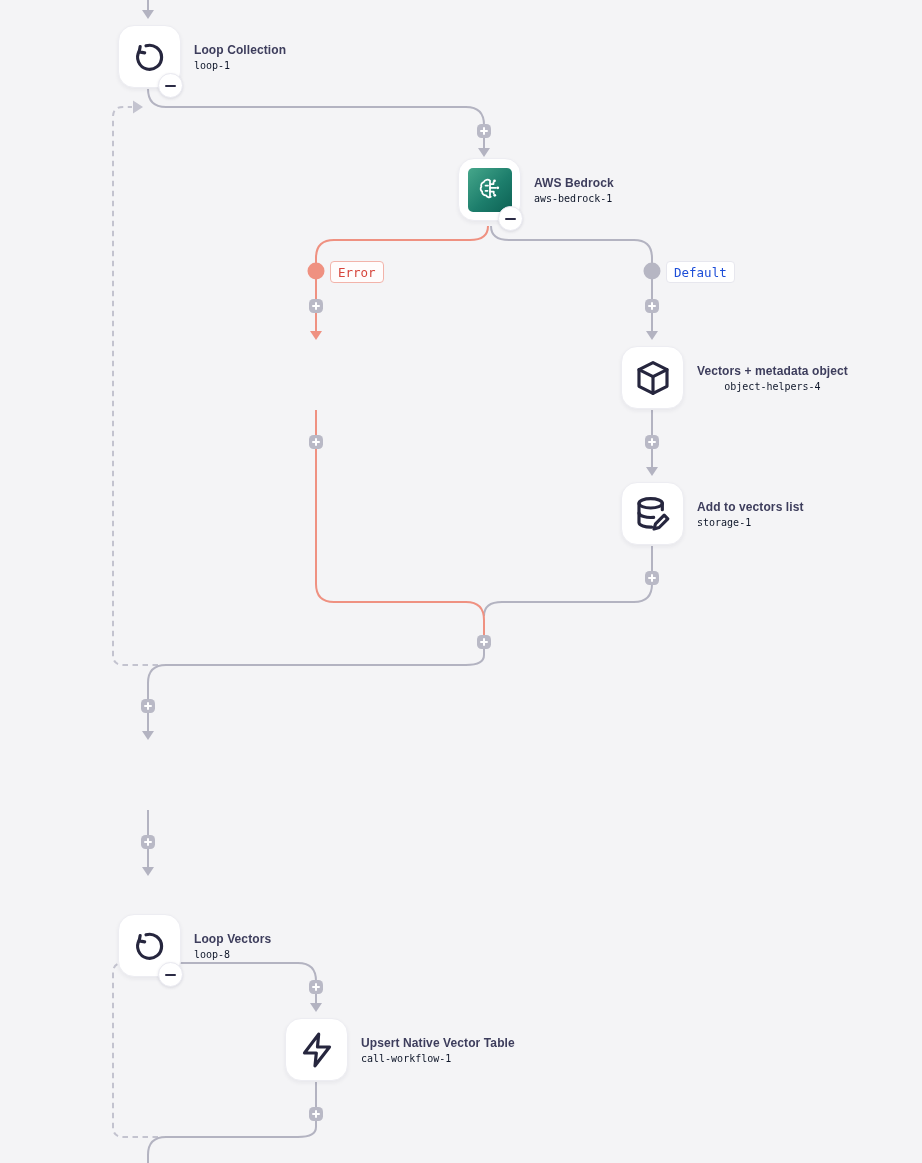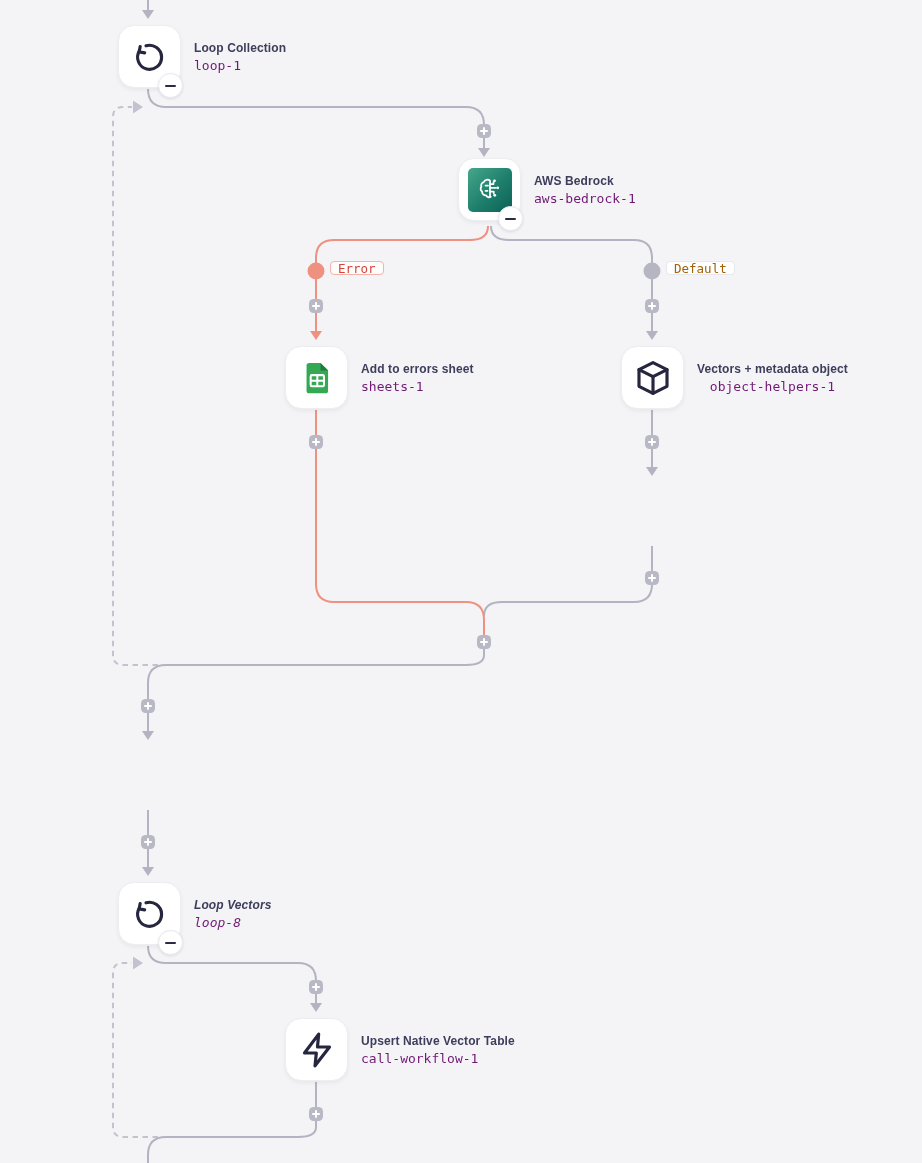--- a/index.html
+++ b/index.html
@@ -46,22 +46,22 @@
   .node-title {
     font-size: 12px;
     font-weight: 700;
     color: #3d3d5c;
     letter-spacing: .1px;
     white-space: nowrap;
   }
   .node-id {
     margin-top: 3px;
     font-family: "DejaVu Sans Mono", monospace;
-    font-size: 13px;
-    color: #701a75;
+    font-size: 10px;
+    color: #0f172a;
     white-space: nowrap;
   }
   .minus-badge {
     position: absolute;
     left: 39px; top: 47px;
     width: 25px; height: 25px;
     border-radius: 50%;
     background: #ffffff;
     border: 1px solid #e9e9f0;
     box-shadow: 0 1px 3px rgba(40,40,70,0.12);
@@ -85,30 +85,30 @@
     content: "";
     position: absolute;
     background: #ffffff;
     border-radius: 1px;
   }
   .plus-btn::before { left: 3px; top: 6px; width: 8px; height: 2px; }
   .plus-btn::after  { left: 6px; top: 3px; width: 2px; height: 8px; }
 
   .chip {
     position: absolute;
-    height: 14px;
+    height: 22px;
     display: flex; align-items: center;
     padding: 0 7px;
     border-radius: 4px;
     font-family: "DejaVu Sans Mono", monospace;
     font-size: 12.5px;
     background: #ffffff;
   }
   .chip-error   { border: 1px solid #f2b3aa; color: #d6453c; background: #fffcfc; }
-  .chip-default { border: 1px solid #e7e7ee; color: #a16207; }
+  .chip-default { border: 1px solid #e7e7ee; color: #1d4ed8; }
 
   .bedrock-tile {
     width: 44px; height: 44px;
     border-radius: 5px;
     background: linear-gradient(135deg, #46a78b 0%, #1d7e6c 55%, #0d6154 100%);
     display: flex; align-items: center; justify-content: center;
   }
   .icon-stroke { stroke: #26263e; fill: none; stroke-width: 1.9; stroke-linecap: round; stroke-linejoin: round; }
 </style>
 </head>
@@ -206,52 +206,53 @@
         </svg>
       </div>
       <div class="minus-badge"></div>
     </div>
     <div class="node-text">
       <div class="node-title">AWS Bedrock</div>
       <div class="node-id">aws-bedrock-1</div>
     </div>
   </div>
 
-  <div class="node" style="left:285px; top:346px;">
-    <div class="card">
-      <svg width="38" height="38" viewBox="0 0 24 24">
-        <path d="M7 2.5 h7.2 L19 7.3 V20 a1.6 1.6 0 0 1 -1.6 1.6 H7 A1.6 1.6 0 0 1 5.4 20 V4.1 A1.6 1.6 0 0 1 7 2.5 Z" fill="#34a853"></path>
-        <path d="M14.2 2.5 L19 7.3 H14.2 Z" fill="#1e7d3e"></path>
-        <rect x="8" y="10.2" width="8.4" height="7" rx="0.8" fill="none" stroke="#ffffff" stroke-width="1.3"></rect>
-        <path d="M8 13.7 H16.4 M12.2 10.2 V17.2" stroke="#ffffff" stroke-width="1.3"></path>
-      </svg>
-    </div>
-    <div class="node-text">
-      <div class="node-title">Add to errors sheet</div>
-      <div class="node-id">sheets-1</div>
-    </div>
-  </div>
 
   <div class="node" style="left:621px; top:346px;text-align:center;">
     <div class="card">
       <svg width="40" height="40" viewBox="0 0 24 24">
         <path class="icon-stroke" d="M12 2.8 L3.6 7 V17 L12 21.2 L20.4 17 V7 Z"></path>
         <path class="icon-stroke" d="M3.6 7 L12 11.2 L20.4 7"></path>
         <path class="icon-stroke" d="M12 11.2 V21.2"></path>
       </svg>
     </div>
     <div class="node-text">
       <div class="node-title">Vectors + metadata object</div>
-      <div class="node-id">object-helpers-1</div>
-    </div>
-  </div>
-
-
-
-  <div class="node" style="left:118px; top:882px;font-style:italic;">
+      <div class="node-id">object-helpers-4</div>
+    </div>
+  </div>
+
+  <div class="node" style="left:621px; top:482px;">
+    <div class="card">
+      <svg width="40" height="40" viewBox="0 0 24 24">
+        <ellipse class="icon-stroke" cx="10.6" cy="5.6" rx="7" ry="2.8"></ellipse>
+        <path class="icon-stroke" d="M3.6 5.6 V17.2 a7 2.8 0 0 0 7.6 2.7"></path>
+        <path class="icon-stroke" d="M17.6 5.6 V9.4"></path>
+        <path class="icon-stroke" d="M3.6 11.4 a7 2.8 0 0 0 8.8 2.6"></path>
+        <path d="M12.6 21 l.9-3.1 5.2-5.2 2.2 2.2 -5.2 5.2 Z" fill="#ffffff" class="icon-stroke"></path>
+      </svg>
+    </div>
+    <div class="node-text">
+      <div class="node-title">Add to vectors list</div>
+      <div class="node-id">storage-1</div>
+    </div>
+  </div>
+
+
+  <div class="node" style="left:118px; top:914px;">
     <div class="card">
       <svg width="40" height="40" viewBox="0 0 24 24">
         <path class="icon-stroke" d="M9.6 5.3 a7.2 7.2 0 1 1 -4.1 3.3"></path>
         <path class="icon-stroke" d="M6.1 5.7 L5.5 8.9 L8.8 9.5"></path>
       </svg>
       <div class="minus-badge"></div>
     </div>
     <div class="node-text">
       <div class="node-title">Loop Vectors</div>
       <div class="node-id">loop-8</div>

